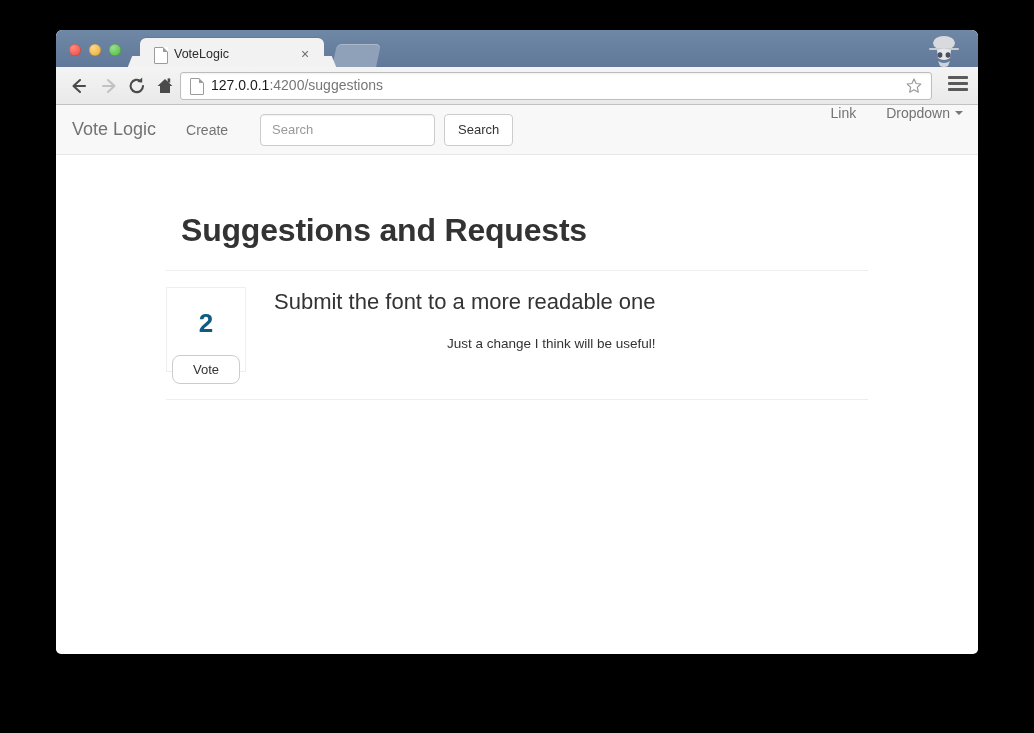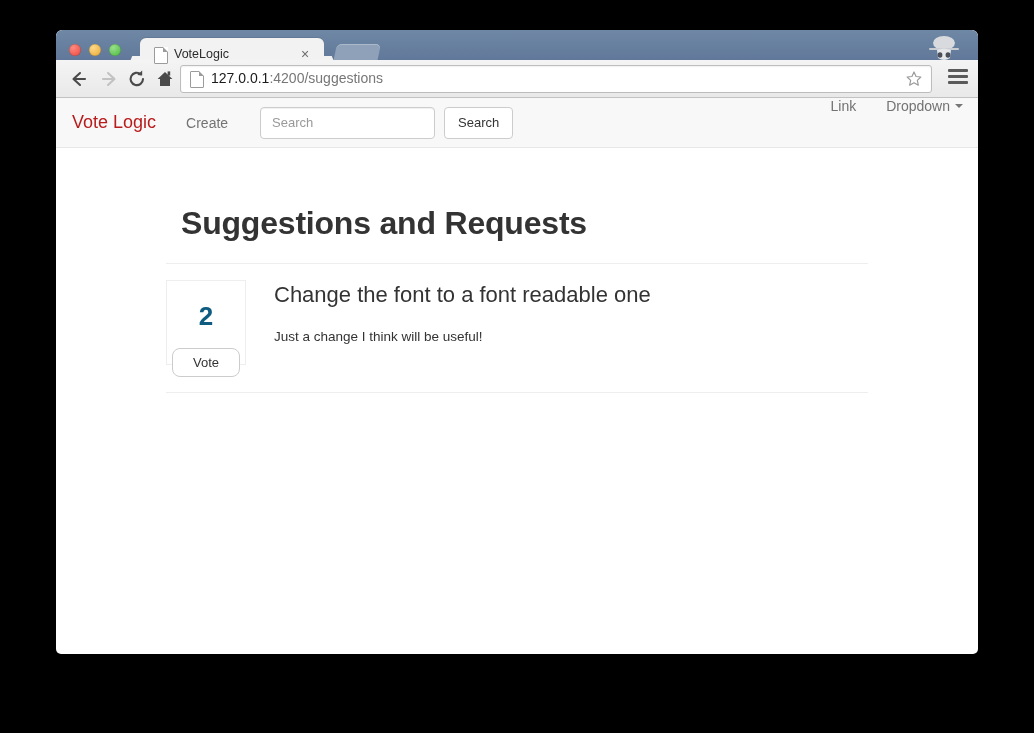--- a/index.html
+++ b/index.html
@@ -24,21 +24,21 @@
     height: 624px;
     border-radius: 6px 6px 5px 5px;
     overflow: hidden;
     background: #ffffff;
     box-shadow: 0 2px 10px rgba(0,0,0,0.6);
   }
 
   
   #tab-strip {
     position: relative;
-    height: 30px;
+    height: 37px;
     background: linear-gradient(to bottom, #6f88a5 0%, #61789a 100%);
     border-radius: 6px 6px 0 0;
   }
   .traffic-lights {
     position: absolute;
     left: 13px;
     top: 14px;
     display: flex;
     gap: 8px;
   }
@@ -236,21 +236,21 @@
     background: #f8f8f8;
     border-bottom: 1px solid #e7e7e7;
     display: flex;
     align-items: stretch;
   }
   #brand {
     display: flex;
     align-items: center;
     padding: 0 15px 0 16px;
     font-size: 18px;
-    color: #b91c1c;
+    color: #737373;
     white-space: nowrap;
   }
   .nav-link {
     display: flex;
     align-items: center;
     padding: 0 15px;
     font-size: 14px;
     color: #737373;
     white-space: nowrap;
   }
@@ -371,20 +371,21 @@
     margin: 0;
     font-size: 22px;
     font-weight: normal;
     color: #333333;
     line-height: 1.2;
   }
   .suggestion-desc {
     margin: 21px 0 18px 0;
     font-size: 13.5px;
     color: #333333;
+    text-align: right;
   }
   #list-rule {
     margin: 27px 56px 0 56px;
     border: 0;
     border-top: 1px solid #eeeeee;
   }
 </style>
 </head>
 <body>
 
@@ -474,21 +475,21 @@
       <h1 id="page-title">Suggestions and Requests</h1>
       <hr id="title-rule">
 
       <div id="suggestion-list">
         <div class="suggestion-row">
           <div class="vote-box">
             <div class="vote-count">2</div>
             <button class="vote-button">Vote</button>
           </div>
           <div class="suggestion-body">
-            <h2 class="suggestion-title">Change the font to a font readable one</h2>
+            <h2 class="suggestion-title">Submit the font to a more readable one</h2>
             <p class="suggestion-desc">Just a change I think will be useful!</p>
           </div>
         </div>
       </div>
 
       <hr id="list-rule">
     </div>
 
   </div>
 </div>

